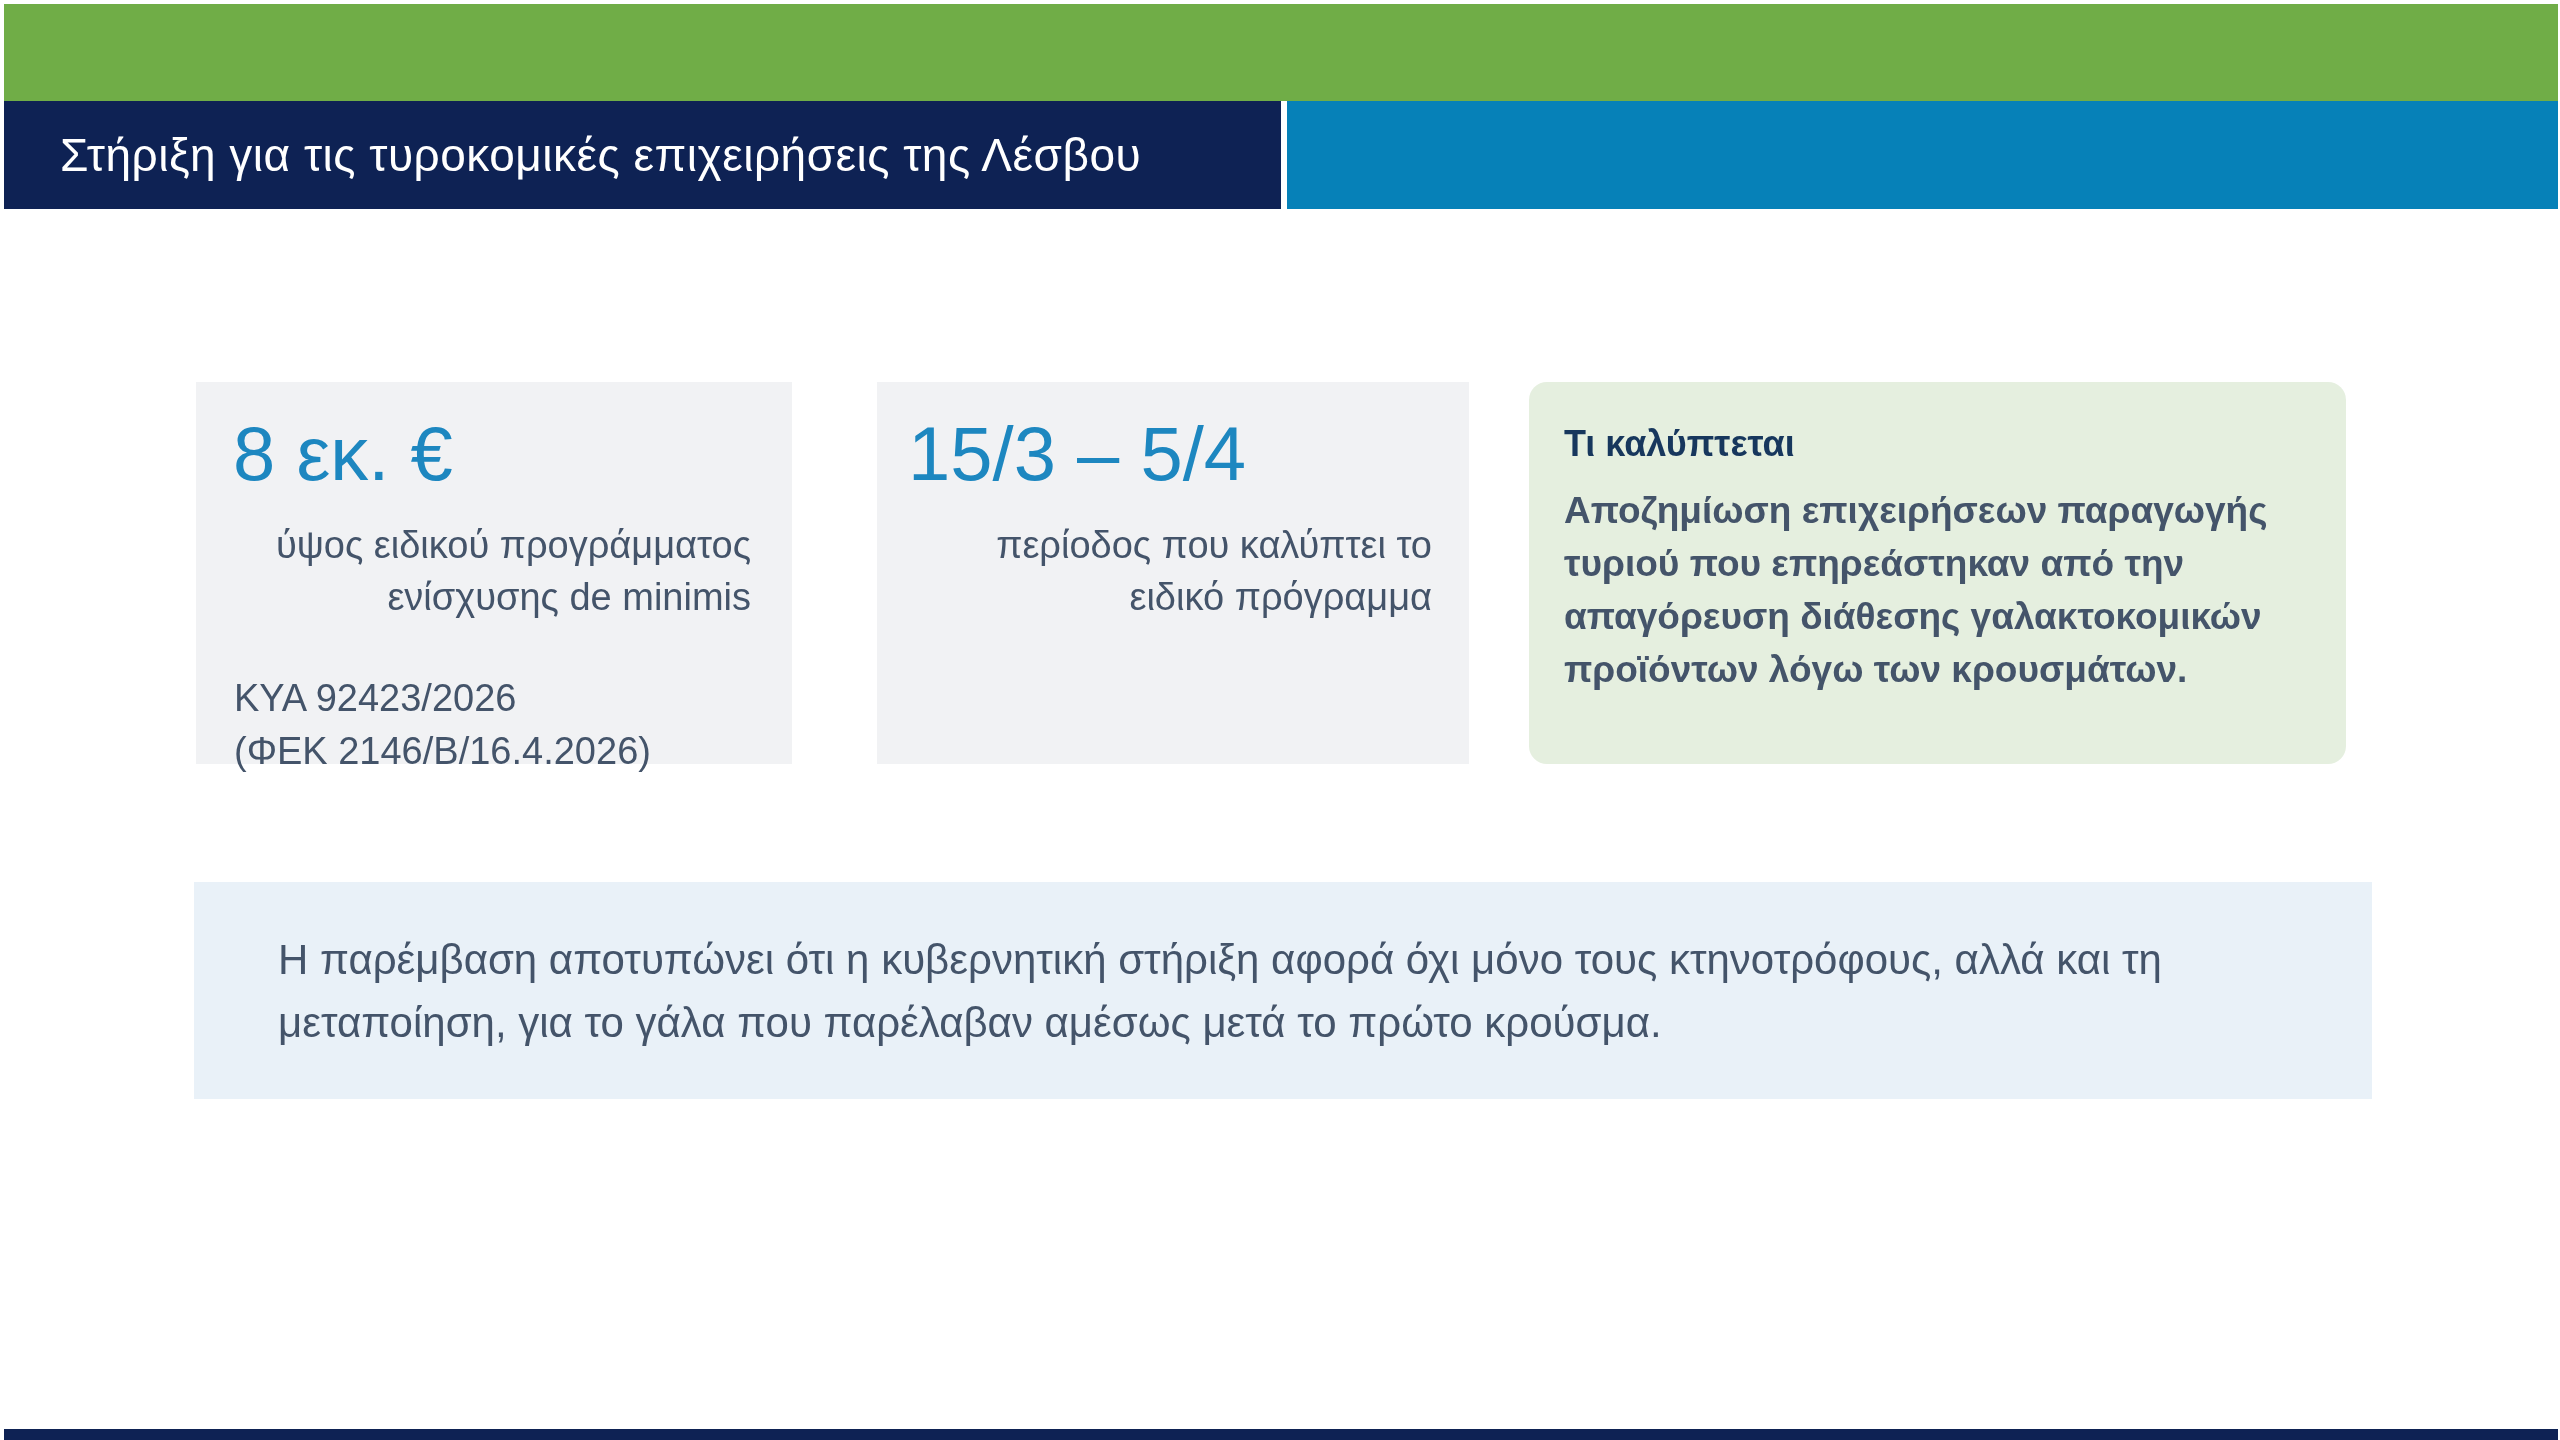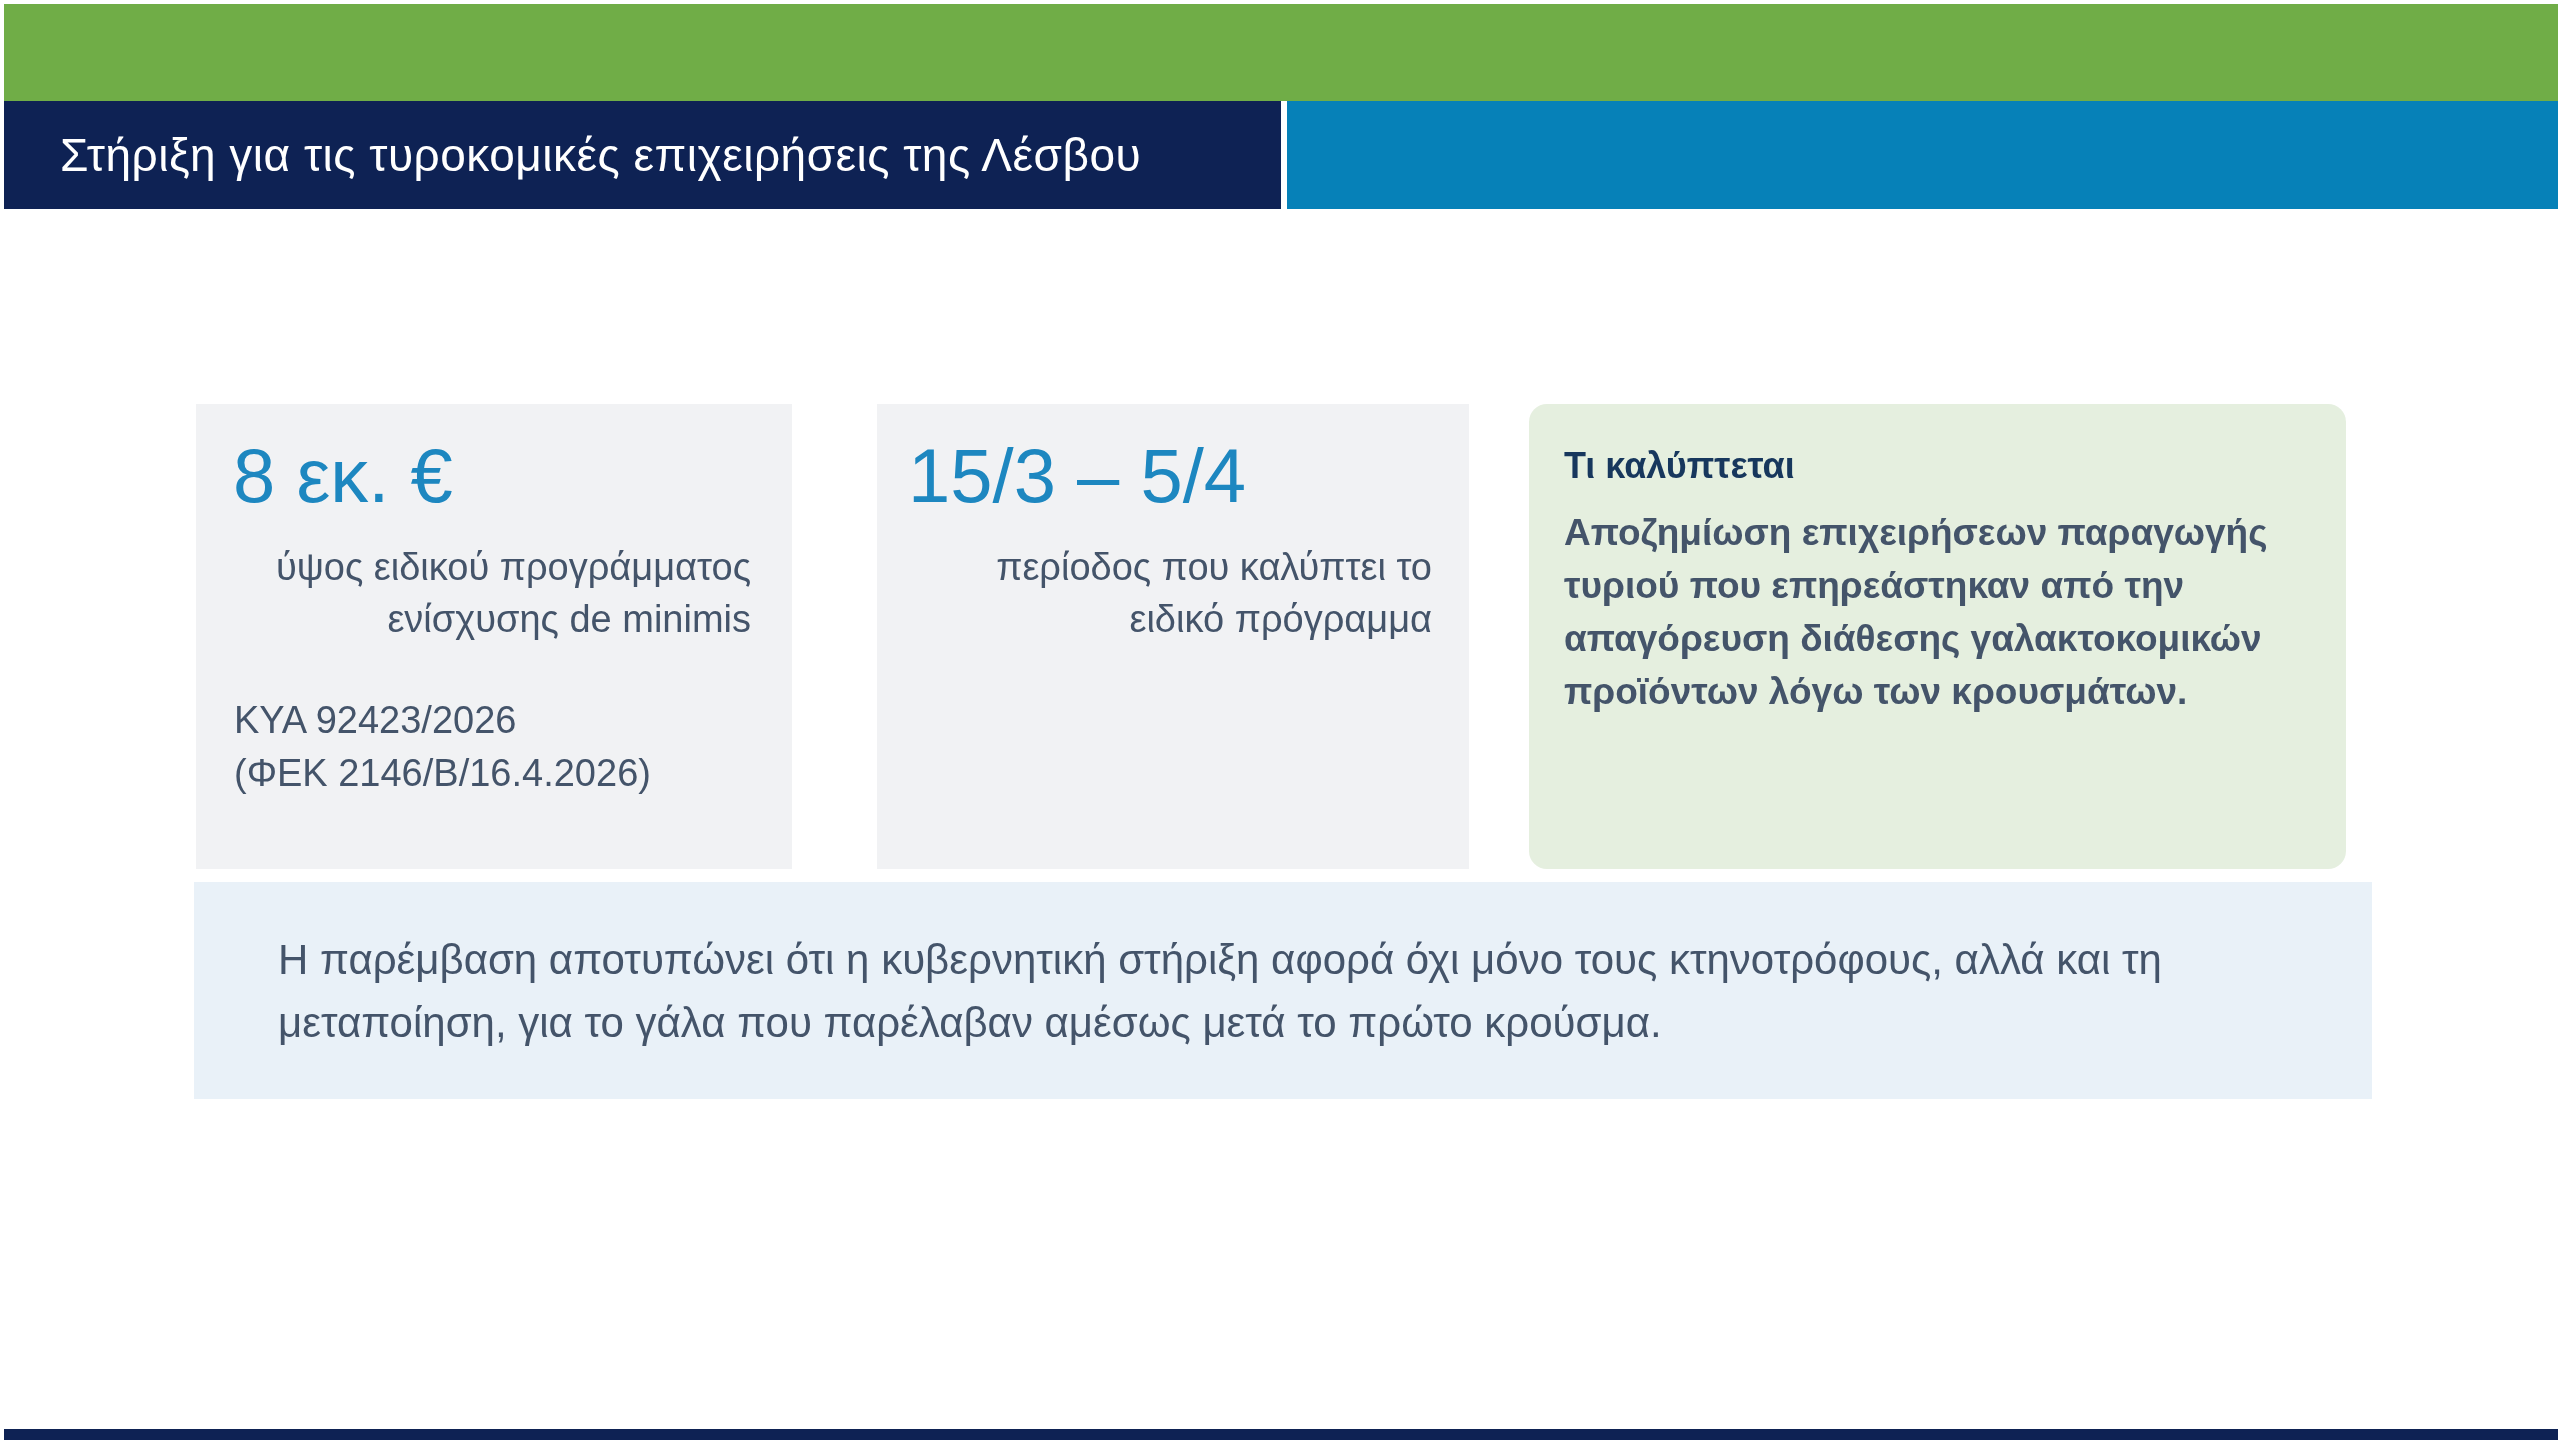--- a/index.html
+++ b/index.html
@@ -51,22 +51,22 @@
   }
   .blue-bar {
     position: absolute;
     top: 97px; left: 1283px; right: 0;
     height: 108px;
     background: var(--blue);
   }
 
   .card {
     position: absolute;
-    top: 400px;
-    height: 465px;
+    top: 378px;
+    height: 382px;
   }
   .card-amount {
     left: 192px; width: 596px;
     background: var(--card_gray_bg);
     padding: 26px 40px 26px 36px;
   }
   .card-period {
     left: 873px; width: 592px;
     background: var(--card_gray_bg);
     padding: 26px 36px 26px 30px;

